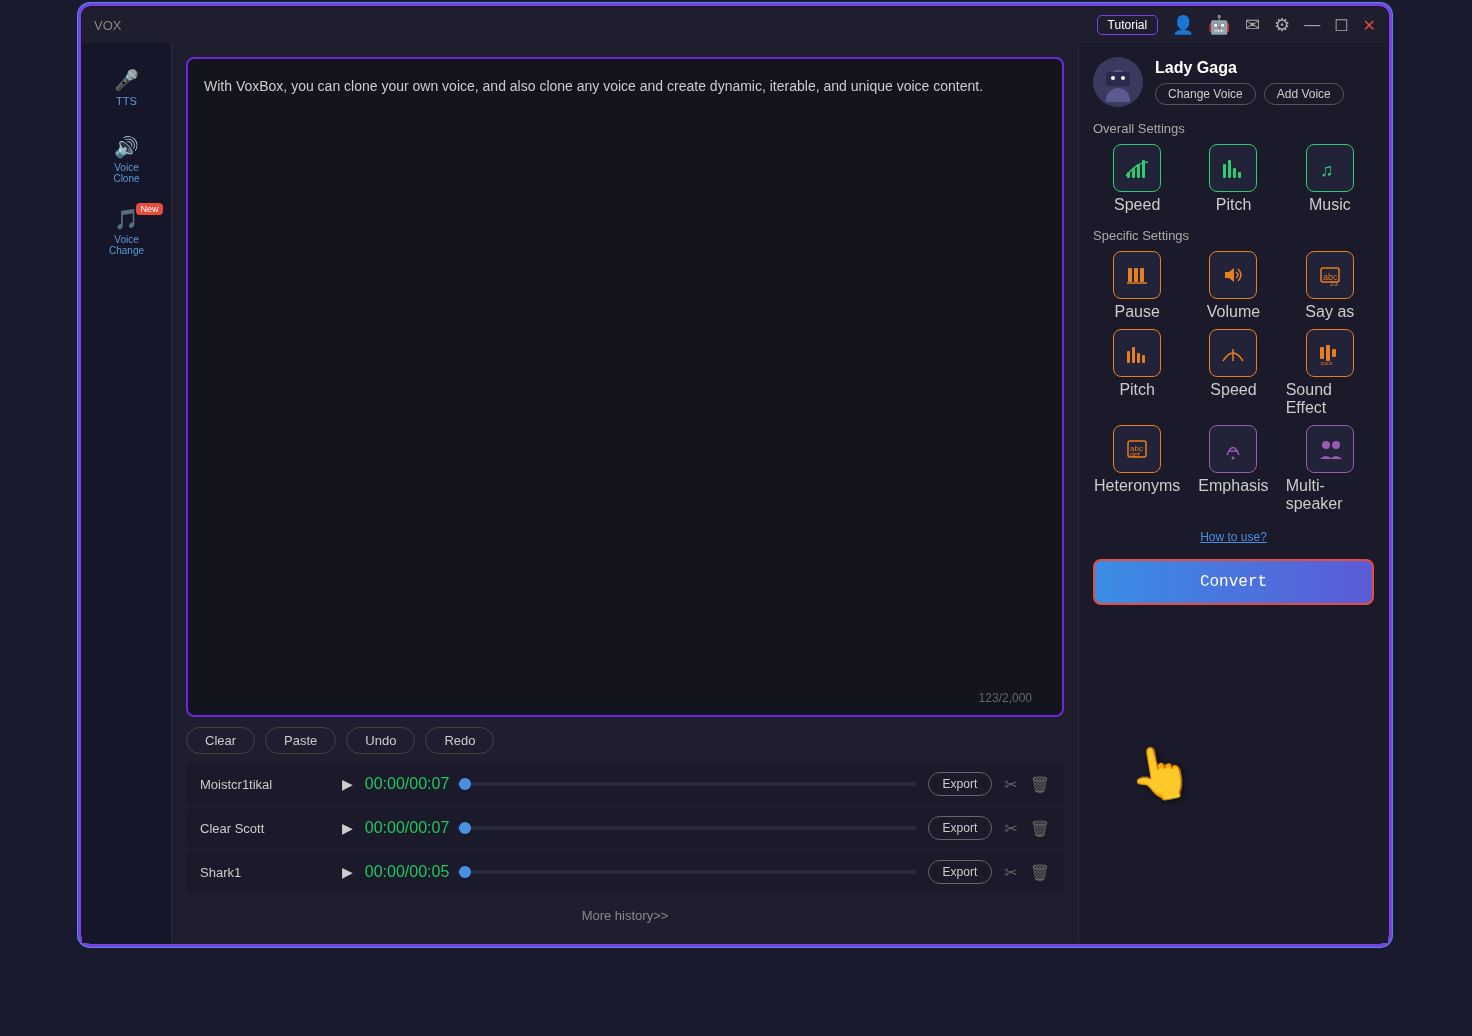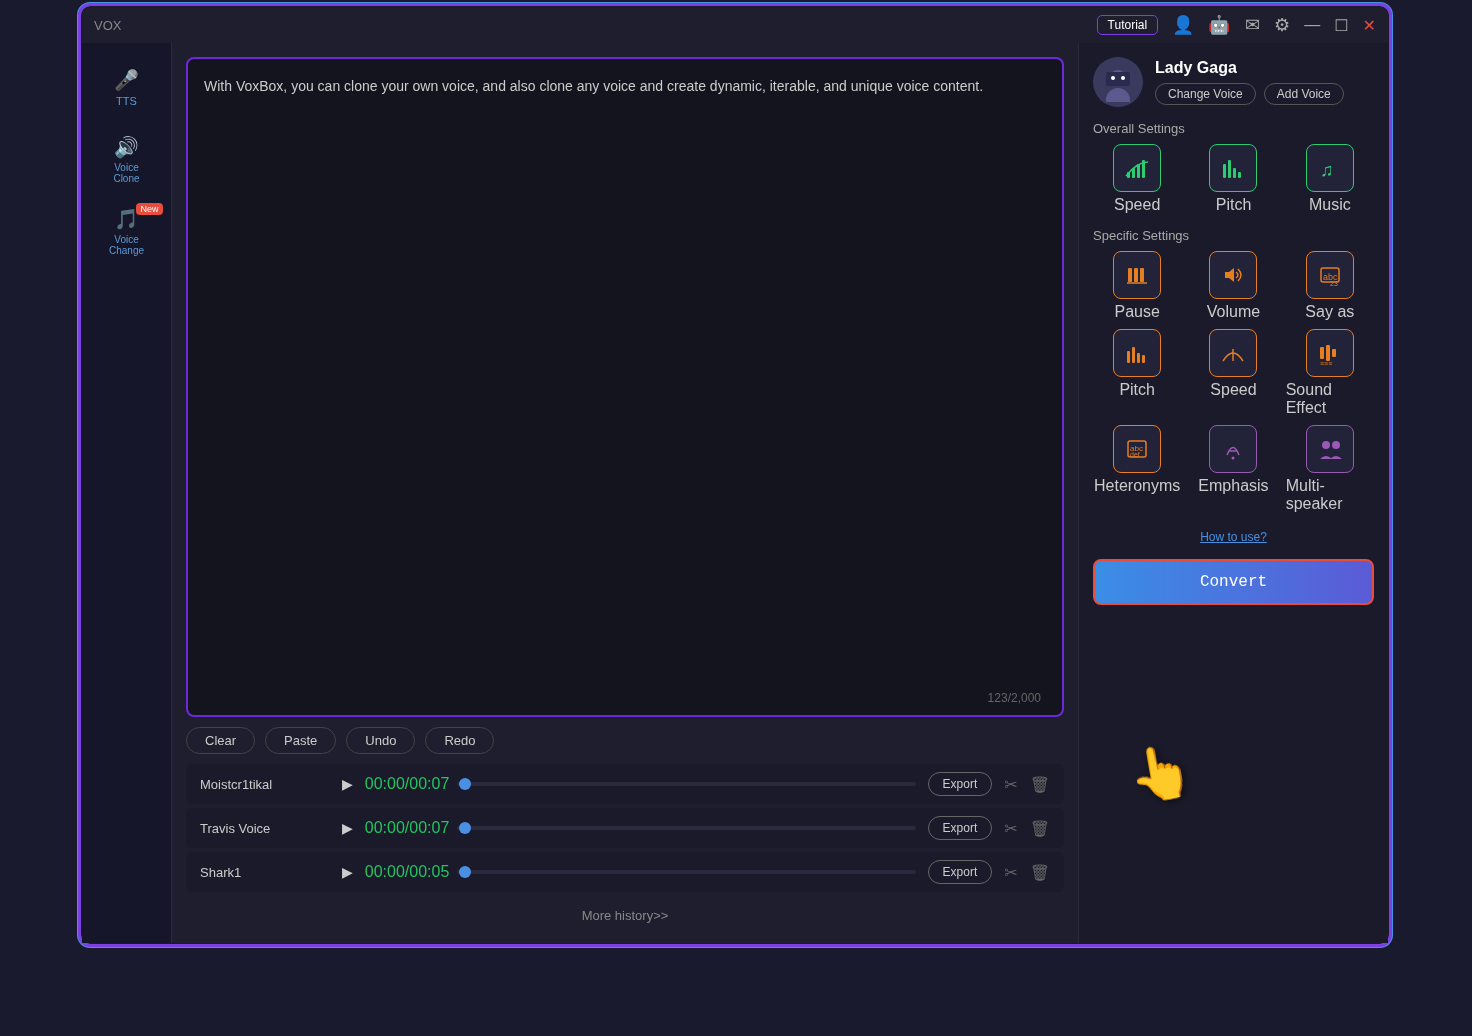--- a/index.html
+++ b/index.html
@@ -145,21 +145,21 @@
 
     .text-editor p {
       color: #ccc;
       font-size: 14px;
       line-height: 1.6;
     }
 
     .char-count {
       position: absolute;
       bottom: 10px;
-      right: 21px;
+      right: 30px;
       color: #666;
       font-size: 12px;
     }
 
     .toolbar {
       display: flex;
       gap: 10px;
     }
 
     .toolbar-btn {
@@ -445,21 +445,21 @@
           <span class="time-text">00:00/00:07</span>
           <div class="progress-bar-wrap">
             <div class="progress-dot"></div>
           </div>
           <button class="export-btn">Export</button>
           <button class="icon-btn">✂</button>
           <button class="icon-btn">🗑</button>
         </div>
 
         <div class="history-item">
-          <span class="history-name">Travis Voice</span>
+          <span class="history-name">Clear Scott</span>
           <button class="play-btn">▶</button>
           <span class="time-text">00:00/00:07</span>
           <div class="progress-bar-wrap">
             <div class="progress-dot"></div>
           </div>
           <button class="export-btn">Export</button>
           <button class="icon-btn">✂</button>
           <button class="icon-btn">🗑</button>
         </div>
 

